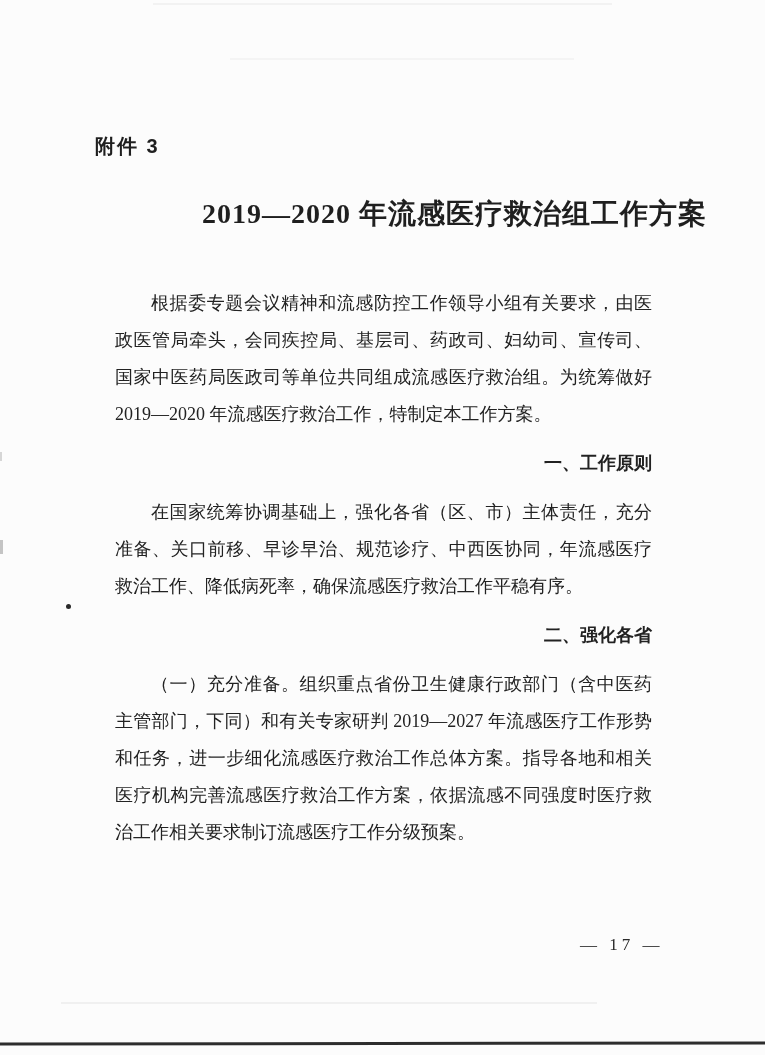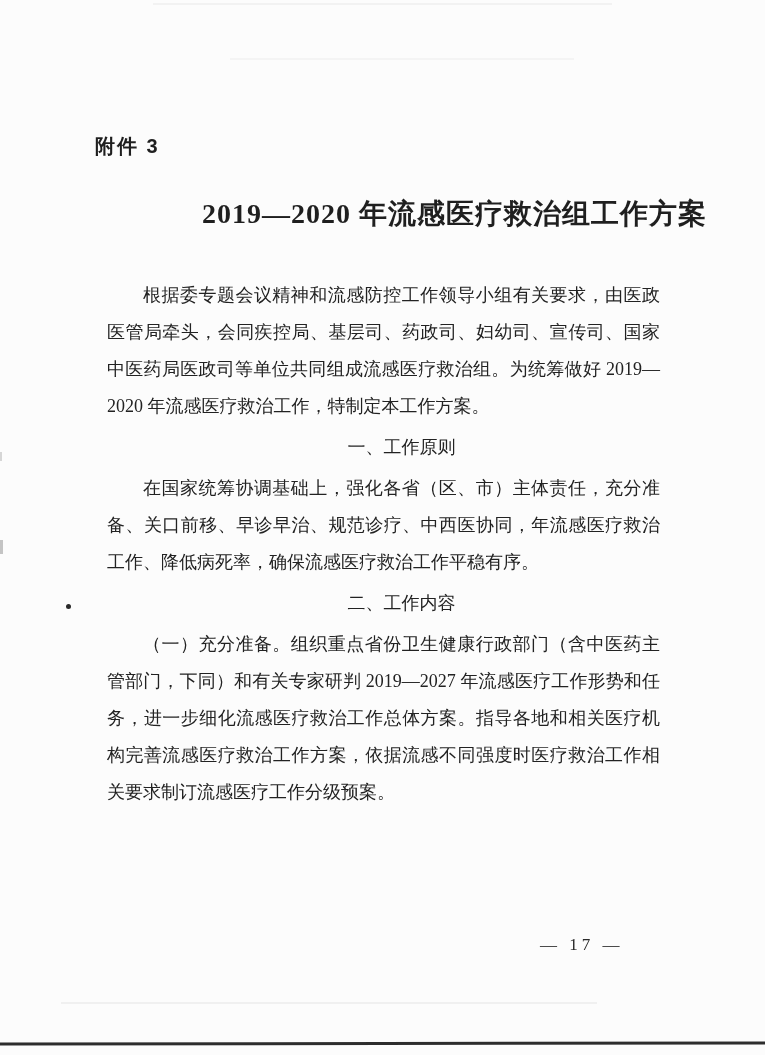--- a/index.html
+++ b/index.html
@@ -56,31 +56,31 @@
     left: 103px;
     top: 273px;
     width: 561px;
     font-size: 18px;
     line-height: 37px;
     text-align: justify;
     text-justify: inter-character;
     color: #222222;
   }
   .para {
-    margin: 4px;
+    margin: 12px;
     text-indent: 2em;
   }
   .para.heading {
     font-family: "Liberation Sans", "DejaVu Sans", sans-serif;
-    font-weight: 400;
-    text-align: center;
+    font-weight: 700;
+    text-align: right;
   }
   .page-number {
     position: absolute;
-    left: 540px;
+    left: 580px;
     top: 935px;
     font-size: 17px;
     letter-spacing: 4px;
     color: #2a2a2a;
     white-space: nowrap;
   }
   .scan-edge-line {
     position: absolute;
     left: 0;
     top: 1042px;
@@ -125,21 +125,21 @@
   <div class="streak s3"></div>
 
   <div class="attachment-label">附件 3</div>
 
   <h1 class="doc-title">2019—2020 年流感医疗救治组工作方案</h1>
 
   <div class="doc-body">
     <p class="para">根据委专题会议精神和流感防控工作领导小组有关要求，由医政医管局牵头，会同疾控局、基层司、药政司、妇幼司、宣传司、国家中医药局医政司等单位共同组成流感医疗救治组。为统筹做好 2019—2020 年流感医疗救治工作，特制定本工作方案。</p>
     <p class="para heading">一、工作原则</p>
     <p class="para">在国家统筹协调基础上，强化各省（区、市）主体责任，充分准备、关口前移、早诊早治、规范诊疗、中西医协同，年流感医疗救治工作、降低病死率，确保流感医疗救治工作平稳有序。</p>
-    <p class="para heading">二、工作内容</p>
+    <p class="para heading">二、强化各省</p>
     <p class="para">（一）充分准备。组织重点省份卫生健康行政部门（含中医药主管部门，下同）和有关专家研判 2019—2027 年流感医疗工作形势和任务，进一步细化流感医疗救治工作总体方案。指导各地和相关医疗机构完善流感医疗救治工作方案，依据流感不同强度时医疗救治工作相关要求制订流感医疗工作分级预案。</p>
   </div>
 
   <div class="page-number">— 17 —</div>
 
   <div class="artifact-dot"></div>
   <div class="artifact-tick"></div>
   <div class="artifact-tick2"></div>
   <div class="scan-edge-line"></div>
 

